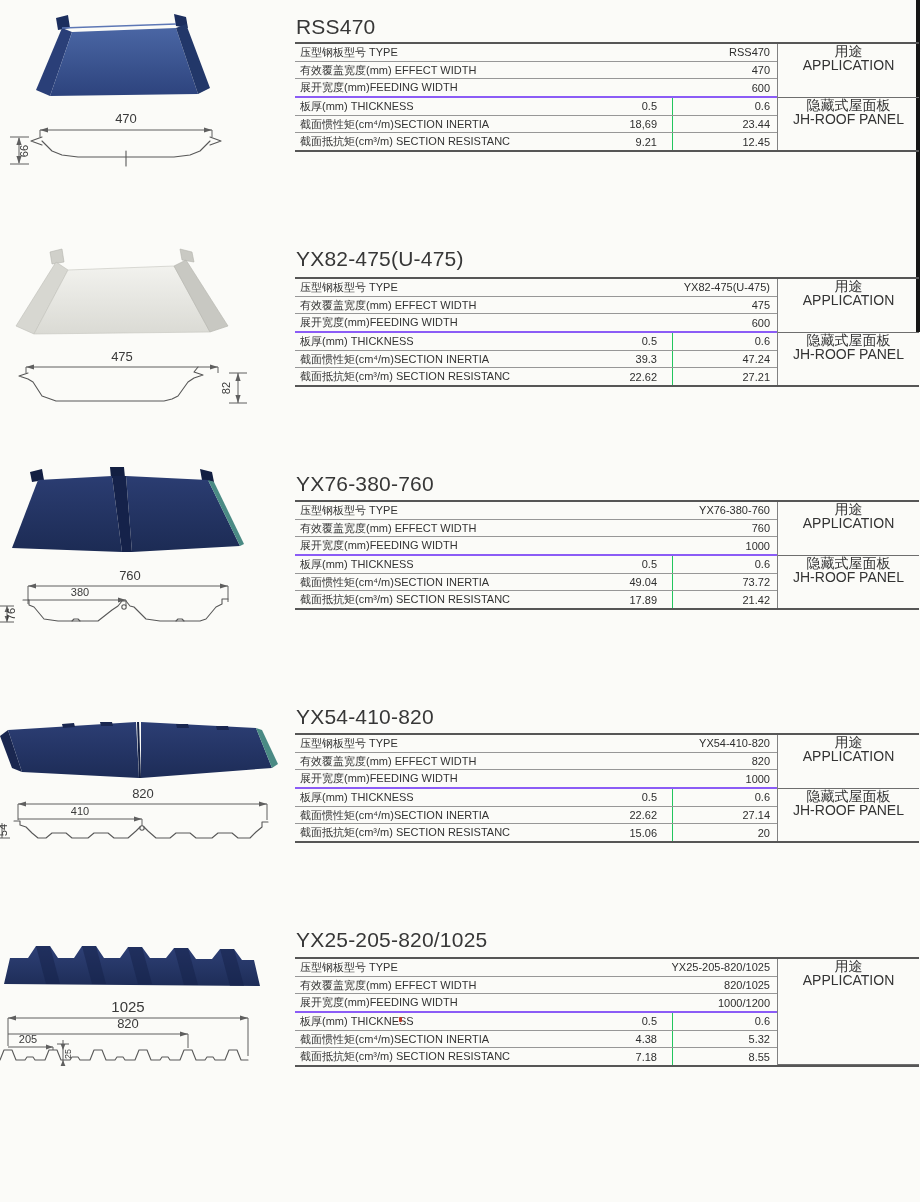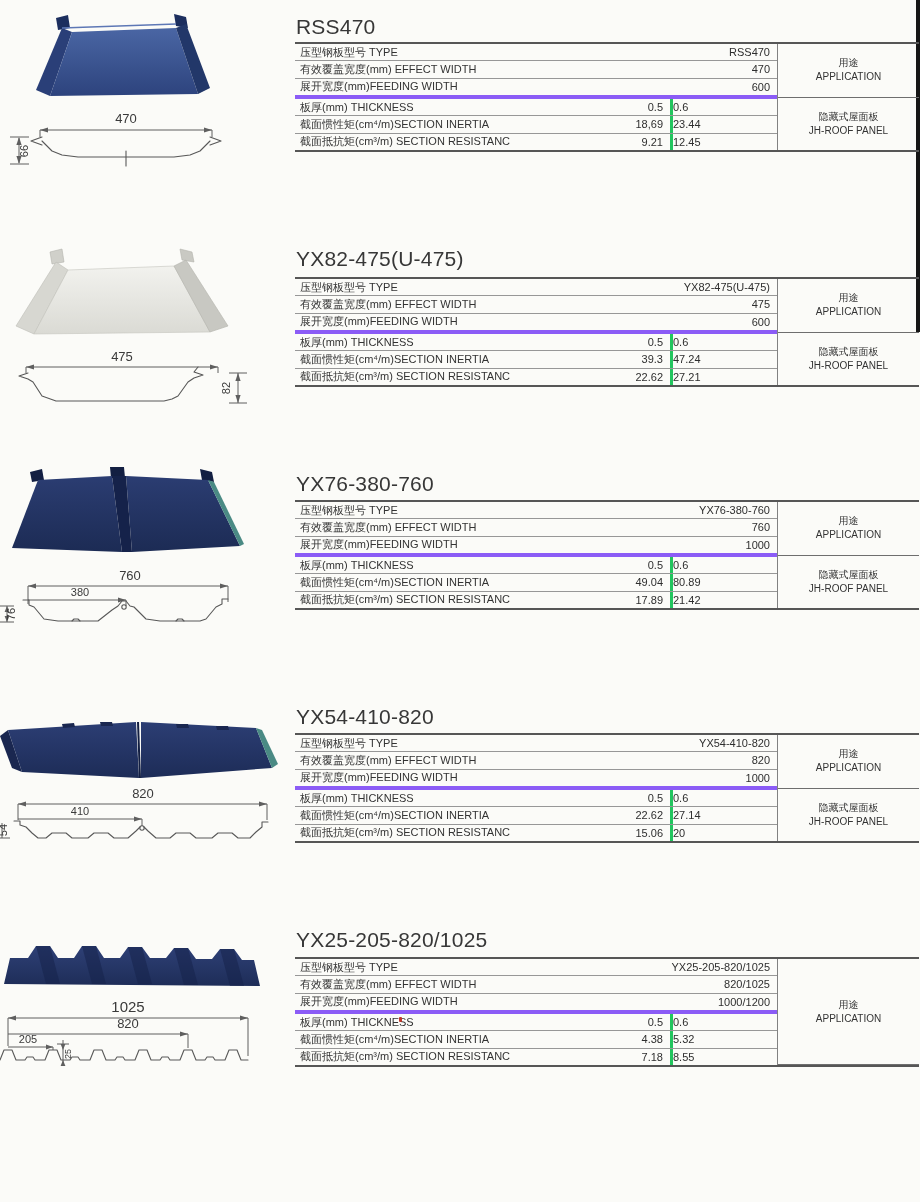--- a/index.html
+++ b/index.html
@@ -15,29 +15,29 @@
   }
   .spec{
     position:absolute;left:295px;width:624px;height:110px;display:flex;
     border-top:2px solid #565656;border-bottom:2px solid #565656;
     box-sizing:border-box;background:transparent;
   }
   .spec *{box-sizing:border-box}
   .main{width:482px;display:flex;flex-direction:column}
   .row{flex:1;display:flex;align-items:center;border-bottom:1px solid #979797;font-size:11px;white-space:nowrap}
   .row.last{border-bottom:none}
-  .row.group-end{border-bottom:4px solid #8b5cf6}
+  .row.group-end{border-bottom:2px solid #8b5cf6}
   .lab{flex:1;padding-left:5px;color:#333}
   .val{margin-left:auto;padding-right:7px;text-align:right}
   .c1{width:84px;height:100%;display:flex;align-items:center;justify-content:flex-end;
-      padding-right:7px;border-right:3px solid #22c55e}
-  .c2{width:104px;padding-right:7px}
+      padding-right:15px;border-right:1px solid #22c55e}
+  .c2{width:104px;text-align:right;padding-right:7px}
   .app{width:142px;border-left:1px solid #818181;display:flex;flex-direction:column}
-  .g{flex:1;display:flex;flex-direction:column;justify-content:center;align-items:center;
-     text-align:center;font-size:10px;line-height:14px;color:#333}
+  .g{flex:1;display:flex;flex-direction:column;justify-content:flex-start;align-items:center;
+     text-align:center;font-size:14px;line-height:14px;color:#333}
   .g1{border-bottom:1px solid #6e6e6e}
   svg{position:absolute;overflow:visible}
   svg.clip{overflow:hidden}
   .dline{stroke:#5f5f5f;stroke-width:1;fill:none}
   .prof{stroke:#585858;stroke-width:1.1;fill:none;stroke-linejoin:round;stroke-linecap:round}
   .arr{fill:#5f5f5f;stroke:none}
   .dimtext{font-size:13px;fill:#3a3a3a}
   .dimtext.small{font-size:11px}
   .dimtext.big{font-size:15px}
   .edge-bar{position:absolute;right:0;top:0;width:4px;height:332px;background:#161616}
@@ -236,21 +236,21 @@
         <div class="val">1000</div>
       </div>
       <div class="row split">
         <div class="lab">板厚(mm) THICKNESS</div>
         <div class="c1">0.5</div>
         <div class="c2">0.6</div>
       </div>
       <div class="row split">
         <div class="lab">截面惯性矩(cm⁴/m)SECTION INERTIA</div>
         <div class="c1">49.04</div>
-        <div class="c2">80.89</div>
+        <div class="c2">73.72</div>
       </div>
       <div class="row split last">
         <div class="lab">截面抵抗矩(cm³/m) SECTION RESISTANC</div>
         <div class="c1">17.89</div>
         <div class="c2">21.42</div>
       </div>
     </div>
     <div class="app">
       <div class="g g1">
         <div>用途</div>

